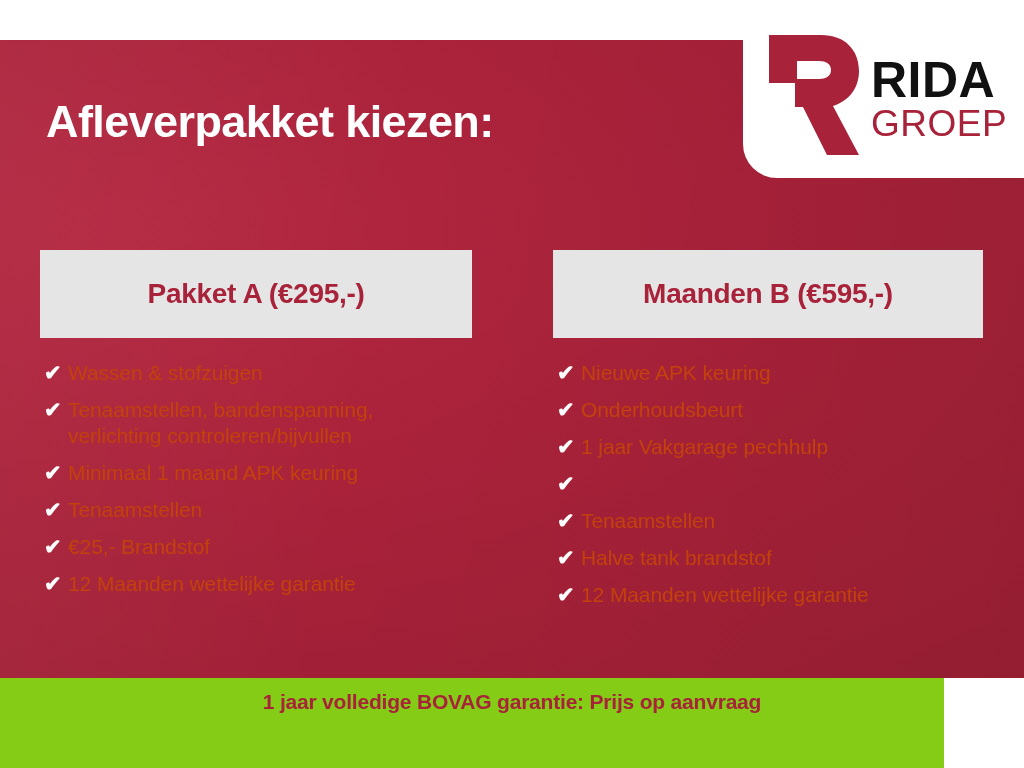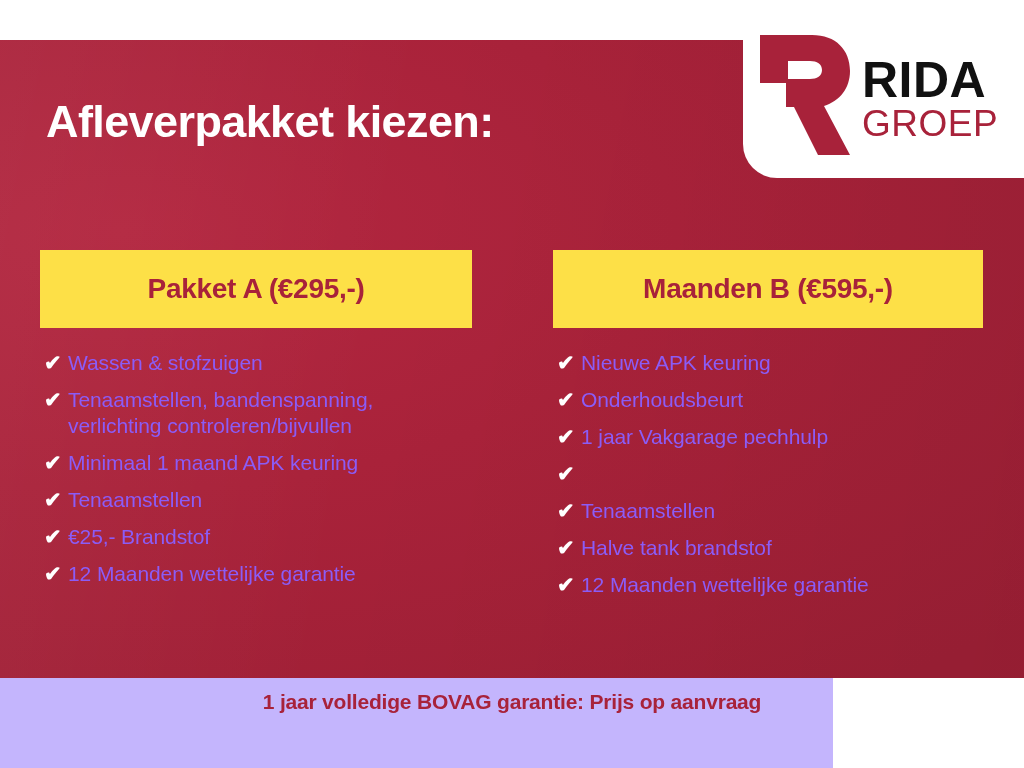--- a/index.html
+++ b/index.html
@@ -50,21 +50,21 @@
     border-bottom-left-radius: 34px;
     z-index: 6;
   }
   .logo-inner {
     position: absolute;
     left: 0; top: 0;
     width: 281px; height: 178px;
     display: flex;
     align-items: center;
     justify-content: flex-start;
-    padding-left: 13px;
+    padding-left: 22px;
     box-sizing: border-box;
   }
   .logo-mark {
     width: 96px;
     height: 124px;
     flex: 0 0 auto;
     margin-top: 12px;
   }
   .logo-words {
     margin-left: 10px;
@@ -109,22 +109,22 @@
     z-index: 3;
   }
   .col {
     position: absolute;
     top: 0;
   }
   .col-a { left: 40px;  width: 432px; }
   .col-b { left: 553px; width: 430px; }
 
   .pkg-header {
-    height: 78px;
-    background: #fde047;
+    height: 88px;
+    background: #e5e5e5;
     display: flex;
     align-items: center;
     justify-content: center;
     box-sizing: border-box;
   }
   .pkg-title {
     font-size: 28px;
     font-weight: 700;
     color: #a8223a;
     letter-spacing: -0.3px;
@@ -148,34 +148,34 @@
     font-size: 21px;
     line-height: 26px;
     color: #ffffff;
     font-weight: 700;
     padding-left: 4px;
     box-sizing: border-box;
   }
   .feature-text {
     font-size: 21px;
     line-height: 26px;
-    color: #8b5cf6;
+    color: #c2410c;
     font-weight: 400;
     letter-spacing: -0.1px;
   }
   .feature-text .wrap-line { display: block; }
 
   
   .footer-band {
     position: absolute;
     left: 0;
     top: 678px;
-    width: 833px;
+    width: 944px;
     height: 90px;
-    background: #c4b5fd;
+    background: #84cc16;
     z-index: 4;
   }
   .footer-text {
     position: absolute;
     left: 0;
     top: 12px;
     width: 1024px;
     text-align: center;
     font-size: 21px;
     font-weight: 700;

